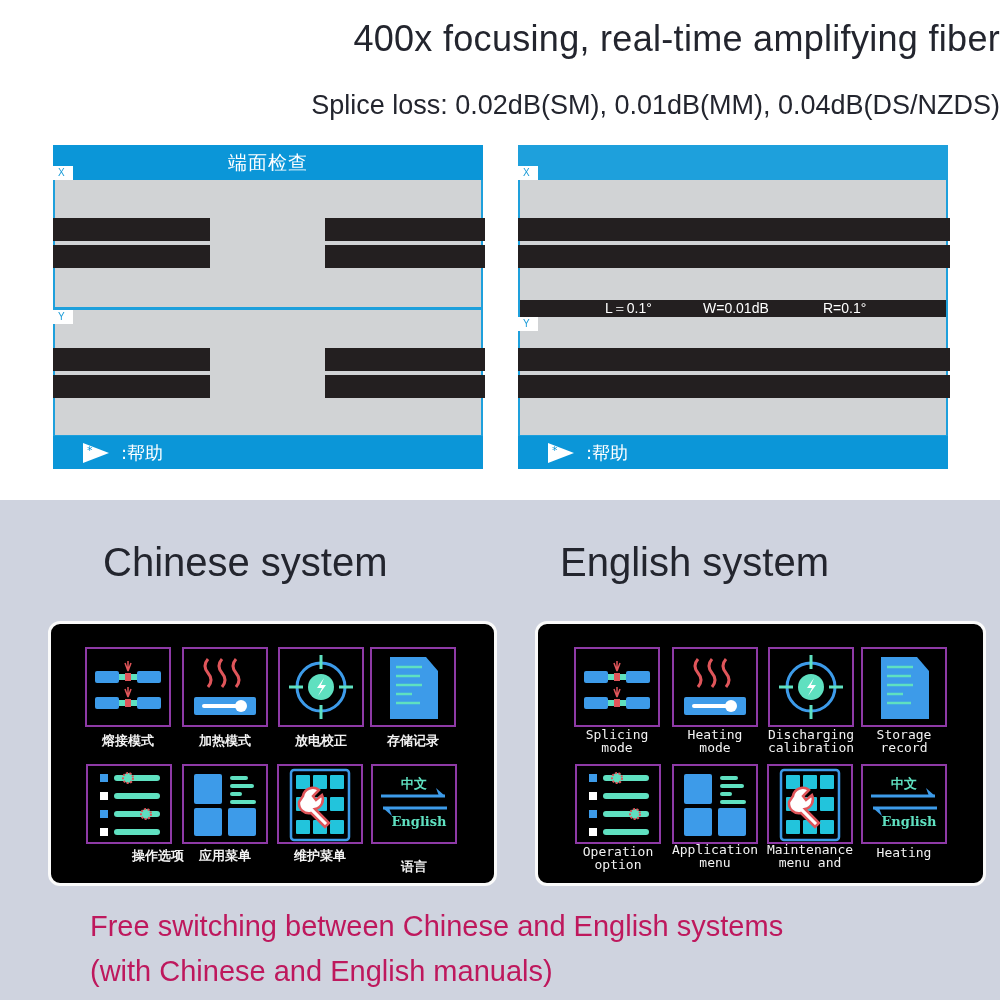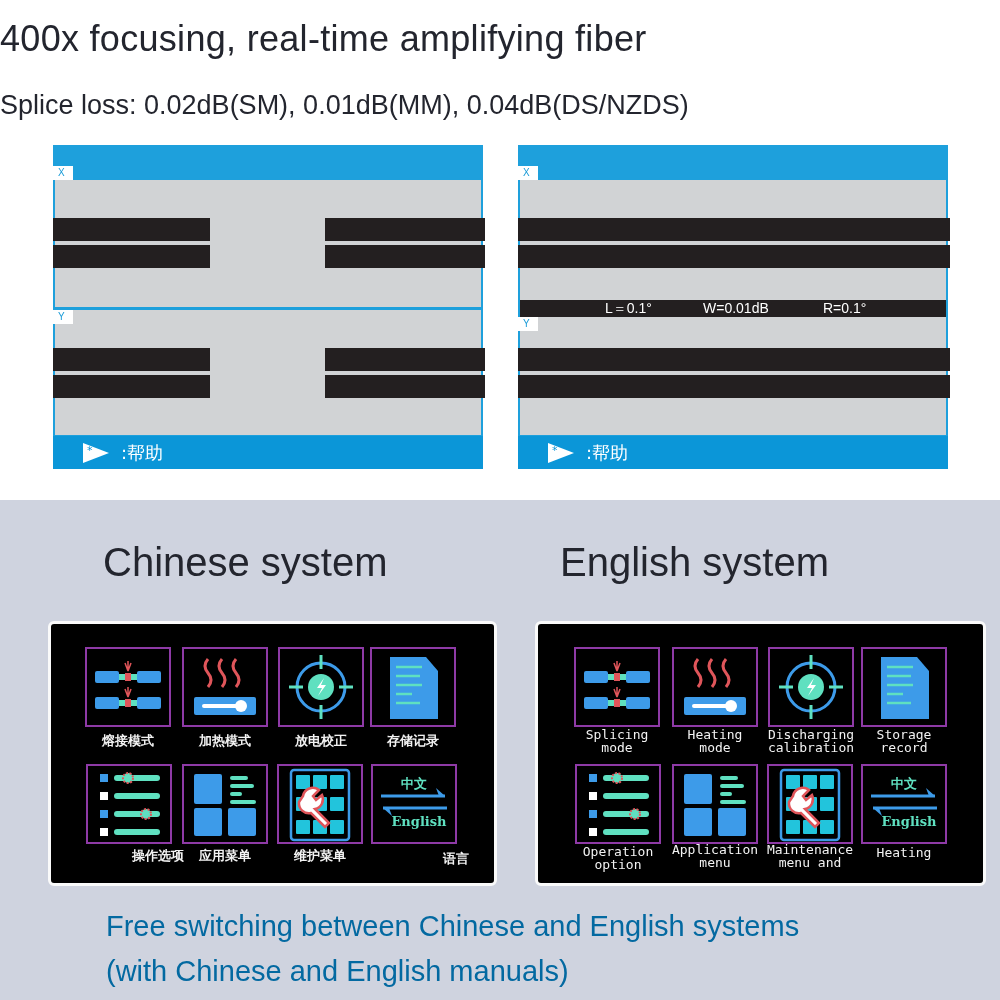--- a/index.html
+++ b/index.html
@@ -1,55 +1,56 @@
 <!DOCTYPE html>
 <html><head>
   <meta charset="utf-8">
   <style>
     * { box-sizing: border-box; margin: 0; padding: 0; }
     html, body { width: 1000px; height: 1000px; background: #ffffff; overflow: hidden; }
     body { position: relative; font-family: "DejaVu Sans", sans-serif; color: #23252e; }
 
-    .headline { position: absolute; left: 0; width: 1000px; text-align: left; color: #23252e; font-family: "Liberation Sans", "DejaVu Sans", sans-serif; }
+    .headline { position: absolute; left: 0; width: 1000px; text-align: right; color: #23252e; font-family: "Liberation Sans", "DejaVu Sans", sans-serif; }
     #h1 { top: 18px; font-size: 36px; letter-spacing: 0.3px; }
     #h2 { top: 90px; font-size: 27px; }
 
     
     .screen { position: absolute; top: 145px; width: 430px; height: 324px; background: #1ea0dc; }
     .screen .hdr { position: absolute; left: 0; top: 0; width: 100%; height: 35px; background: #0b96d8; color: #fff; text-align: center; font-size: 19px; line-height: 34px; font-family: "DejaVu Sans", sans-serif; letter-spacing: 1px; }
     .screen .axis { position: absolute; left: 0; width: 20px; height: 14px; background: #fff; color: #1a9cd8; font-size: 10px; line-height: 14px; padding-left: 5px; font-family: "Liberation Sans", sans-serif; }
     .screen .field { position: absolute; left: 2px; right: 2px; background: #d1d3d5; }
     .screen .bar { position: absolute; height: 23px; background: #231f20; }
     .screen .ftr { position: absolute; left: 0; bottom: 0; width: 100%; height: 33px; background: #0b96d8; color: #fff; font-size: 18px; line-height: 33px; }
     .screen .ftr .play { position: absolute; left: 30px; top: 7px; width: 0; height: 0; border-top: 10px solid transparent; border-bottom: 10px solid transparent; border-left: 26px solid #fff; }
     .screen .ftr .star { position: absolute; left: 34px; top: 8px; color: #0b96d8; font-size: 11px; line-height: 14px; }
     .screen .ftr .help { position: absolute; left: 68px; top: 0; font-family: "DejaVu Sans", sans-serif; }
     .meas { position: absolute; left: 2px; right: 2px; height: 17px; background: #231f20; color: #fff; font-size: 14px; line-height: 17px; font-family: "Liberation Sans", sans-serif; }
     .meas span { position: absolute; top: 0; }
 
     
     #bottom { position: absolute; left: 0; top: 500px; width: 1000px; height: 500px; background: #cfd3df; }
     .sys-title { position: absolute; top: 540px; font-size: 40px; color: #23252e; font-family: "Liberation Sans", "DejaVu Sans", sans-serif; }
-    .menu-panel { position: absolute; top: 621px; height: 265px; background: #000; border: 3px solid #fafafa; border-radius: 6px; }
+    .menu-panel { position: absolute; top: 621px; height: 265px; background: #000; border: 3px solid #fafafa; border-radius: 12px; }
     .tile { position: absolute; width: 86px; height: 80px; border: 2px solid #8e3aa6; }
     .tile svg { position: absolute; left: 0; top: 0; width: 82px; height: 76px; }
     .tlabel { position: absolute; width: 110px; text-align: center; color: #f2f2f2; font-size: 13px; font-weight: bold; line-height: 13px; font-family: "DejaVu Sans", sans-serif; }
     .tlabel.en { font-family: "DejaVu Sans Mono", "Liberation Mono", monospace; font-weight: normal; font-size: 13px; line-height: 13px; }
 
-    #footer1, #footer2 { position: absolute; left: 106px; font-size: 29px; color: #0369a1; font-family: "Liberation Sans", "DejaVu Sans", sans-serif; }
+    #footer1, #footer2 { position: absolute; left: 90px; font-size: 29px; color: #be185d; font-family: "Liberation Sans", "DejaVu Sans", sans-serif; }
     #footer1 { top: 910px; }
     #footer2 { top: 955px; }
   </style>
 </head>
 <body>
 
 <div id="h1" class="headline">400x focusing, real-time amplifying fiber</div>
 <div id="h2" class="headline">Splice loss: 0.02dB(SM), 0.01dB(MM), 0.04dB(DS/NZDS)</div>
 
 <div class="screen" style="left:53px;">
+  <div class="hdr">端面检查</div>
   <div class="field" style="top:35px;height:127px;">
     <div class="bar" style="left:-2px;width:157px;top:38px;"></div>
     <div class="bar" style="left:-2px;width:157px;top:65px;"></div>
     <div class="bar" style="left:270px;width:160px;top:38px;"></div>
     <div class="bar" style="left:270px;width:160px;top:65px;"></div>
   </div>
   <div class="axis" style="top:21px;">X</div>
   <div class="field" style="top:165px;height:125px;">
     <div class="bar" style="left:-2px;width:157px;top:38px;"></div>
     <div class="bar" style="left:-2px;width:157px;top:65px;"></div>
@@ -219,21 +220,21 @@
     </div>
   <div class="tile" style="left:320px;top:140px;">
       <svg viewBox="0 0 82 76">
         <use href="#ic-language"></use>
       </svg>
     </div>
 
   <div class="tlabel" style="left:23px;top:225px;text-align:right;">操作选项</div>
   <div class="tlabel" style="left:119px;top:225px;">应用菜单</div>
   <div class="tlabel" style="left:214px;top:225px;">维护菜单</div>
-  <div class="tlabel" style="left:308px;top:228px;text-align:right;">语言</div>
+  <div class="tlabel" style="left:308px;top:236px;">语言</div>
 </div>
 
 <div class="menu-panel" style="left:501px;width:451px;margin-left:34px;">
   <div class="tile" style="left:36px;top:23px;">
       <svg viewBox="0 0 82 76">
         <use href="#ic-splice"></use>
       </svg>
     </div>
   <div class="tile" style="left:134px;top:23px;">
       <svg viewBox="0 0 82 76">

